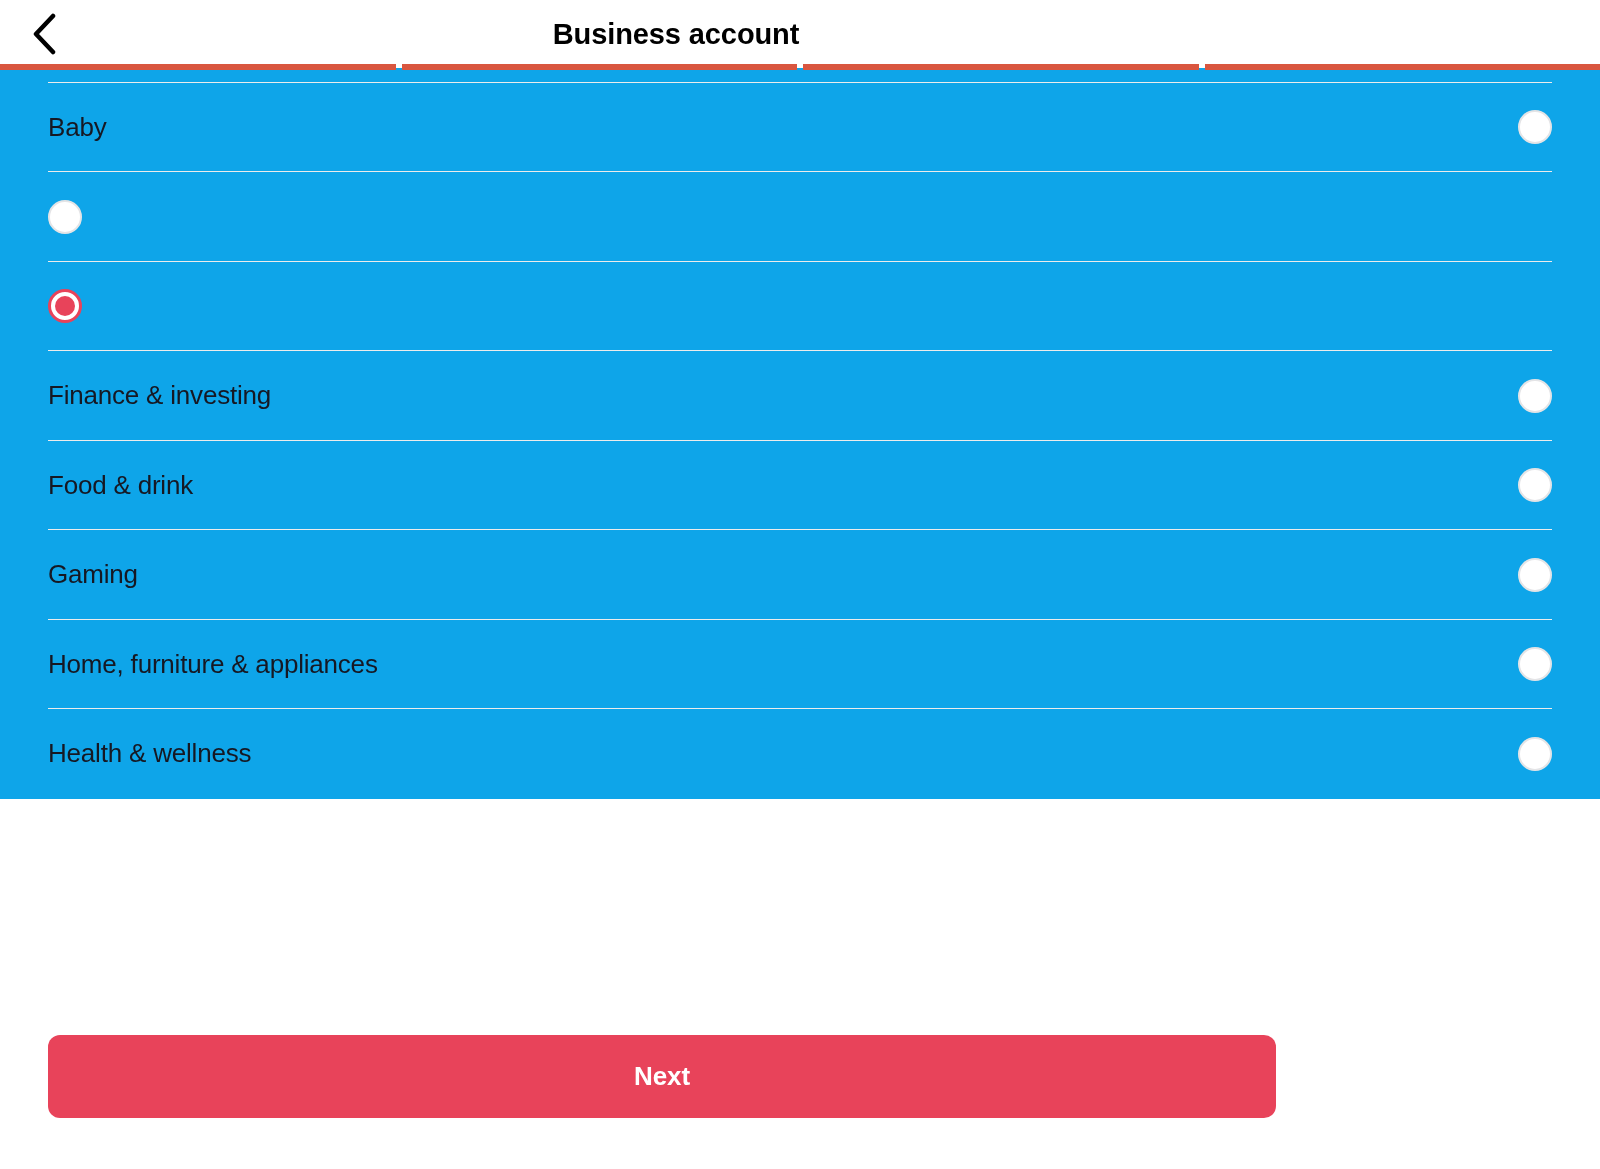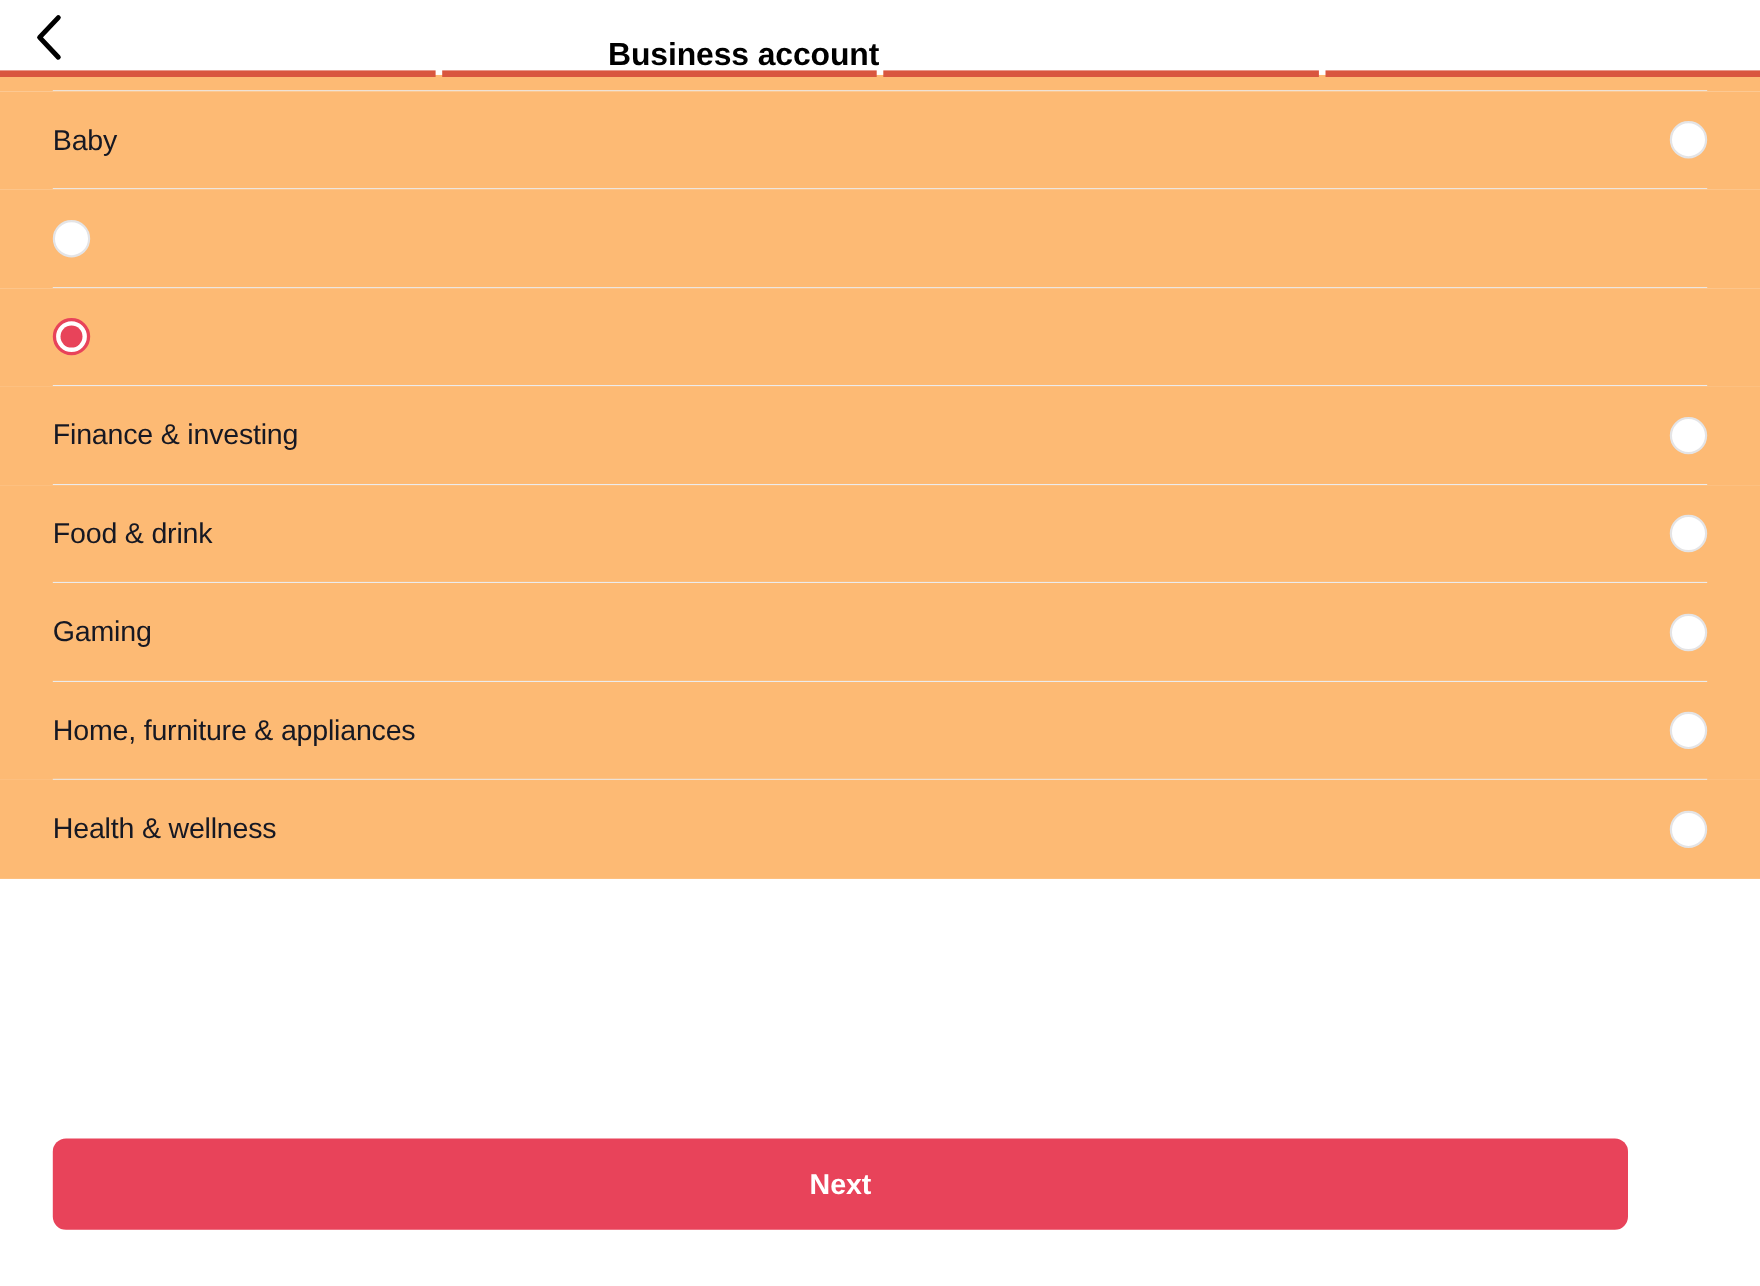--- a/index.html
+++ b/index.html
@@ -36,21 +36,21 @@
     justify-content: center;
     cursor: pointer;
     background: transparent;
     border: none;
     padding: 0;
   }
   .back-btn svg { display: block; }
   .header-title {
     position: absolute;
     left: 0;
-    top: 16px;
+    top: 0;
     width: 1352px;
     height: 68px;
     line-height: 68px;
     text-align: center;
     font-size: 29px;
     font-weight: bold;
     color: #000000;
     letter-spacing: -0.1px;
   }
 
@@ -91,21 +91,21 @@
     width: 1600px;
   }
   .row {
     position: relative;
     height: 89.5px;
     display: flex;
     align-items: center;
     padding: 4px 48px;
     box-sizing: border-box;
     cursor: pointer;
-    background: #fdba74;
+    background: #0ea5e9;
   }
   .row::after {
     content: "";
     position: absolute;
     left: 48px;
     right: 48px;
     bottom: 0;
     height: 1px;
     background: #ececec;
   }
@@ -149,21 +149,21 @@
     left: 0;
     bottom: 0;
     width: 1600px;
     height: 154px;
     background: #ffffff;
   }
   .next-button {
     position: absolute;
     left: 48px;
     top: 20px;
-    width: 1432px;
+    width: 1228px;
     height: 83px;
     border: none;
     border-radius: 12px;
     background: #e8435a;
     color: #ffffff;
     font-size: 26px;
     font-weight: bold;
     font-family: "Liberation Sans", sans-serif;
     cursor: pointer;
     letter-spacing: -0.1px;

